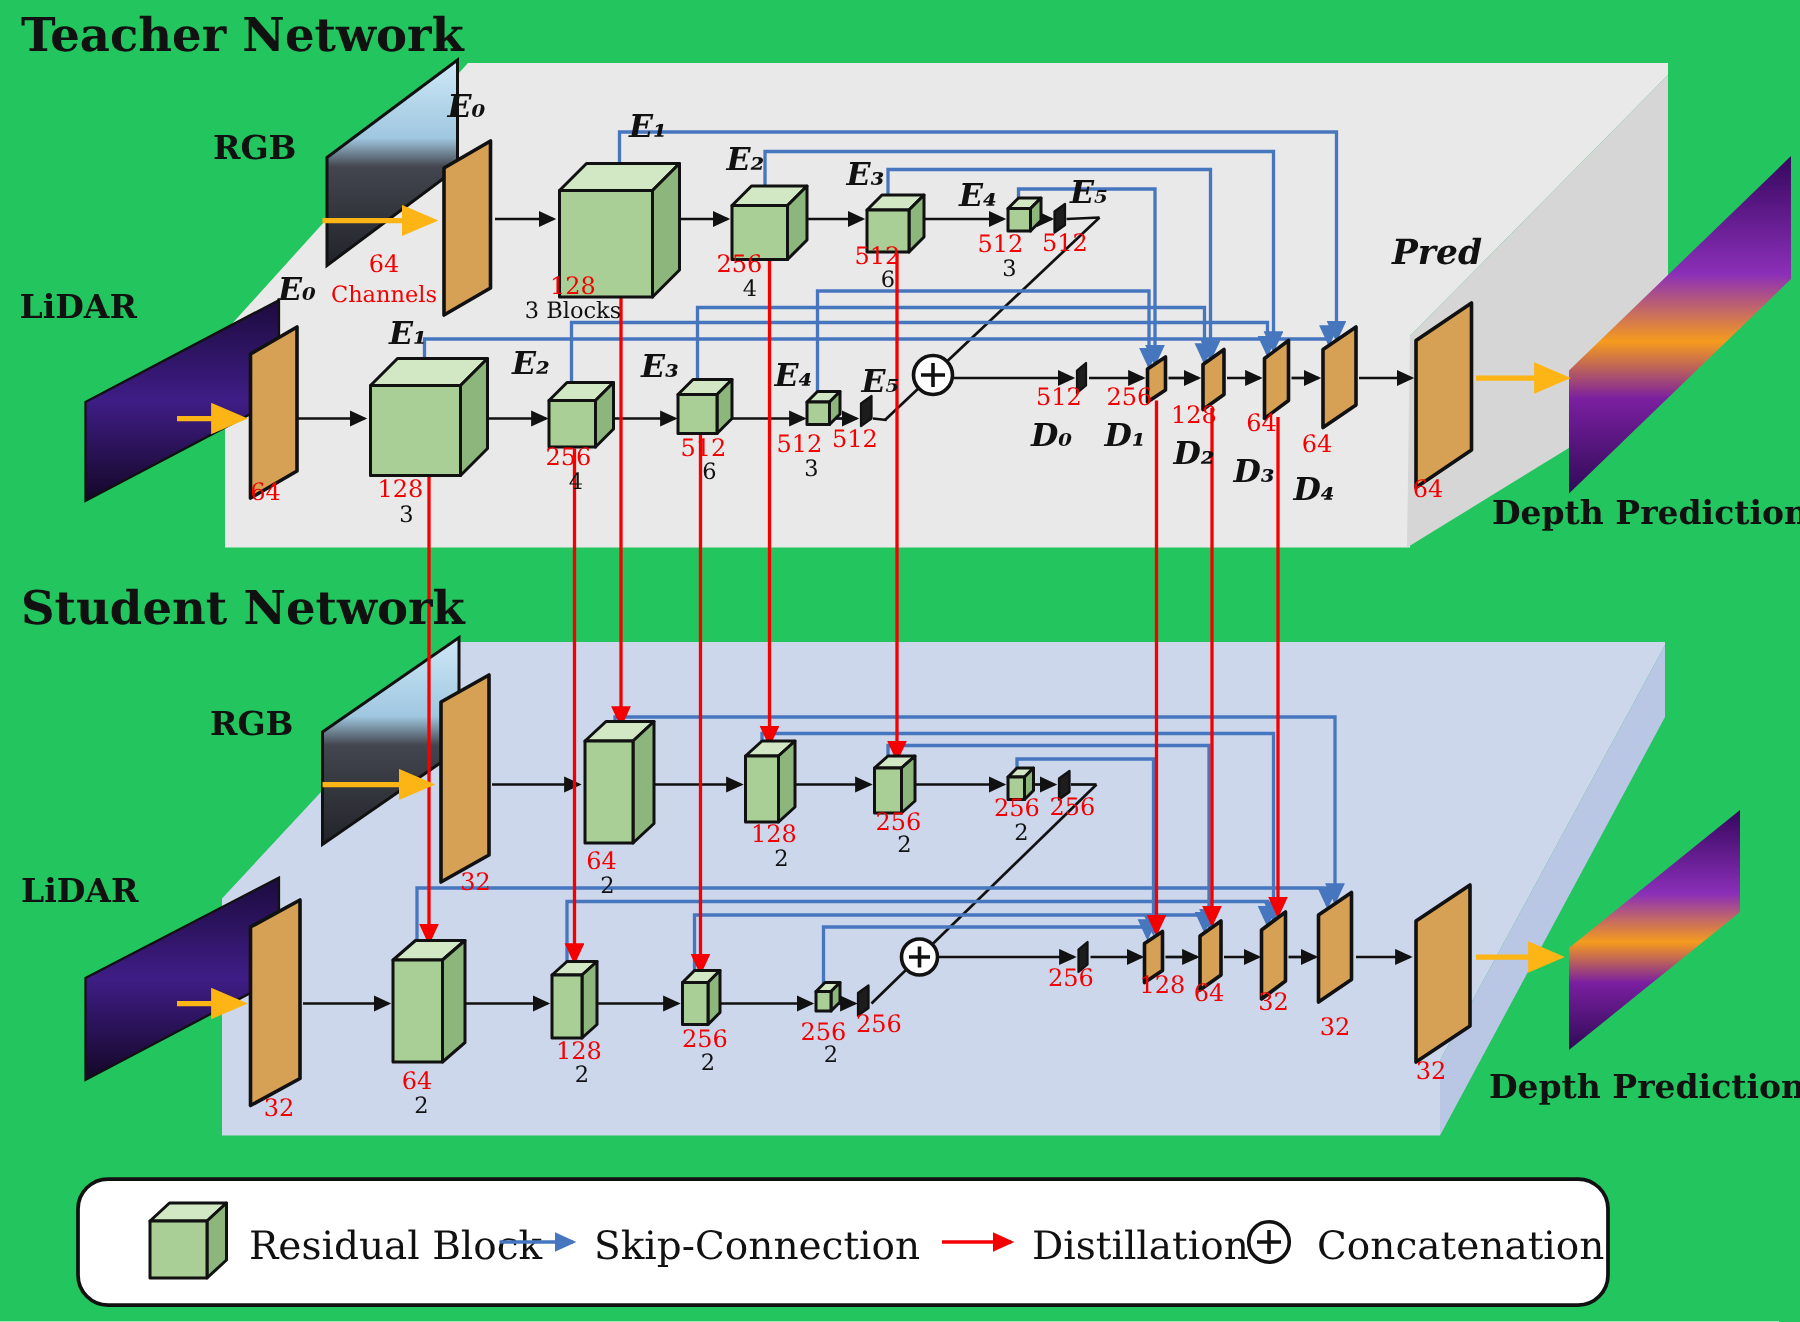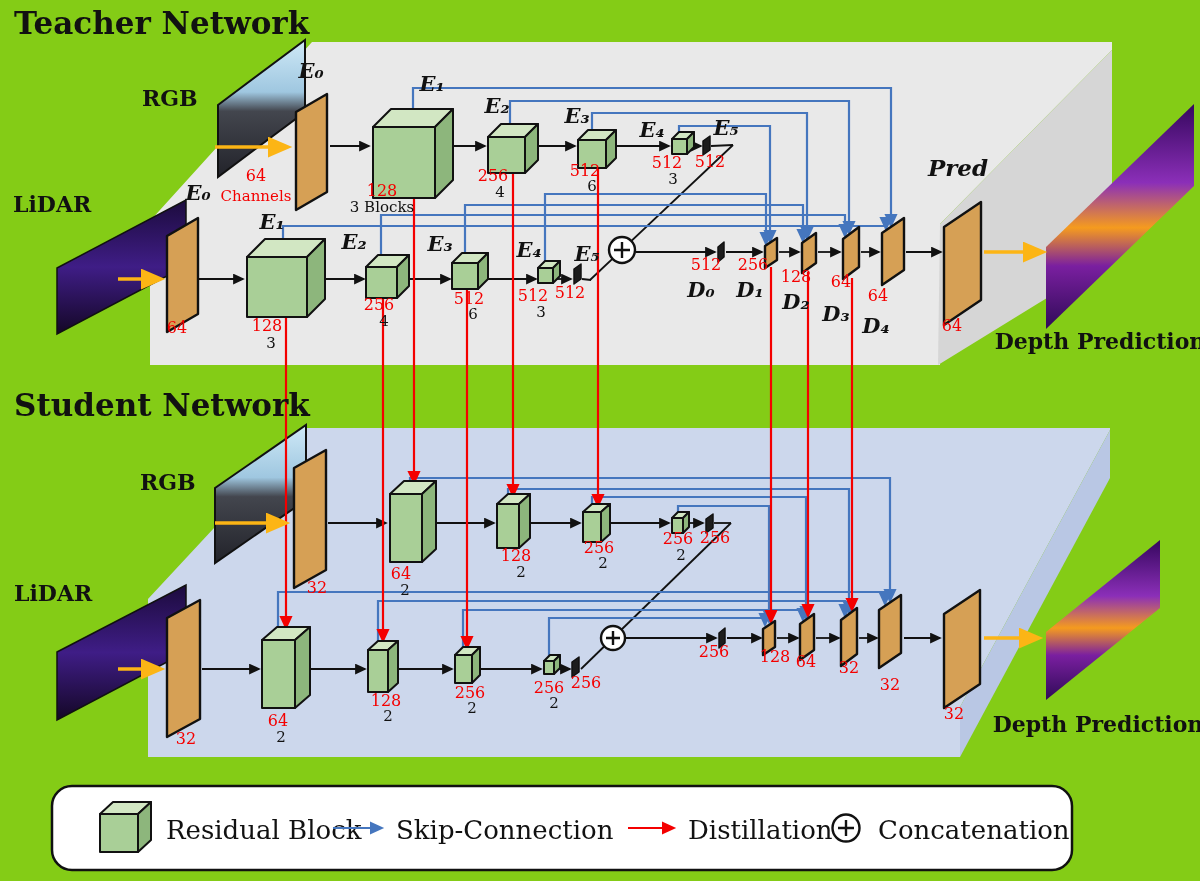--- a/index.html
+++ b/index.html
@@ -1,16 +1,16 @@
 <!DOCTYPE html>
 <html><head>
 <meta charset="utf-8">
 <style>
   html,body{margin:0;padding:0;background:#ffffff;}
-  #fig{width:1200px;height:881px;position:relative;background:#84cc16;text-align:right;}
+  #fig{width:1200px;height:881px;position:relative;background:#22c55e;text-align:right;}
   svg{display:block;}
   text{font-family:"DejaVu Serif",serif;}
   .t-title{font-size:31px;font-weight:bold;fill:#111;}
   .t-io{font-size:22px;font-weight:bold;fill:#111;}
   .t-e{font-size:21px;font-weight:bold;font-style:italic;fill:#111;}
   .t-red{font-size:16px;fill:#f40000;}
   .t-red-sm{font-size:15px;fill:#f40000;}
   .t-num{font-size:15px;fill:#111;}
   .t-depth{font-size:22px;font-weight:bold;fill:#111;}
   .t-legend{font-size:26px;fill:#111;}

